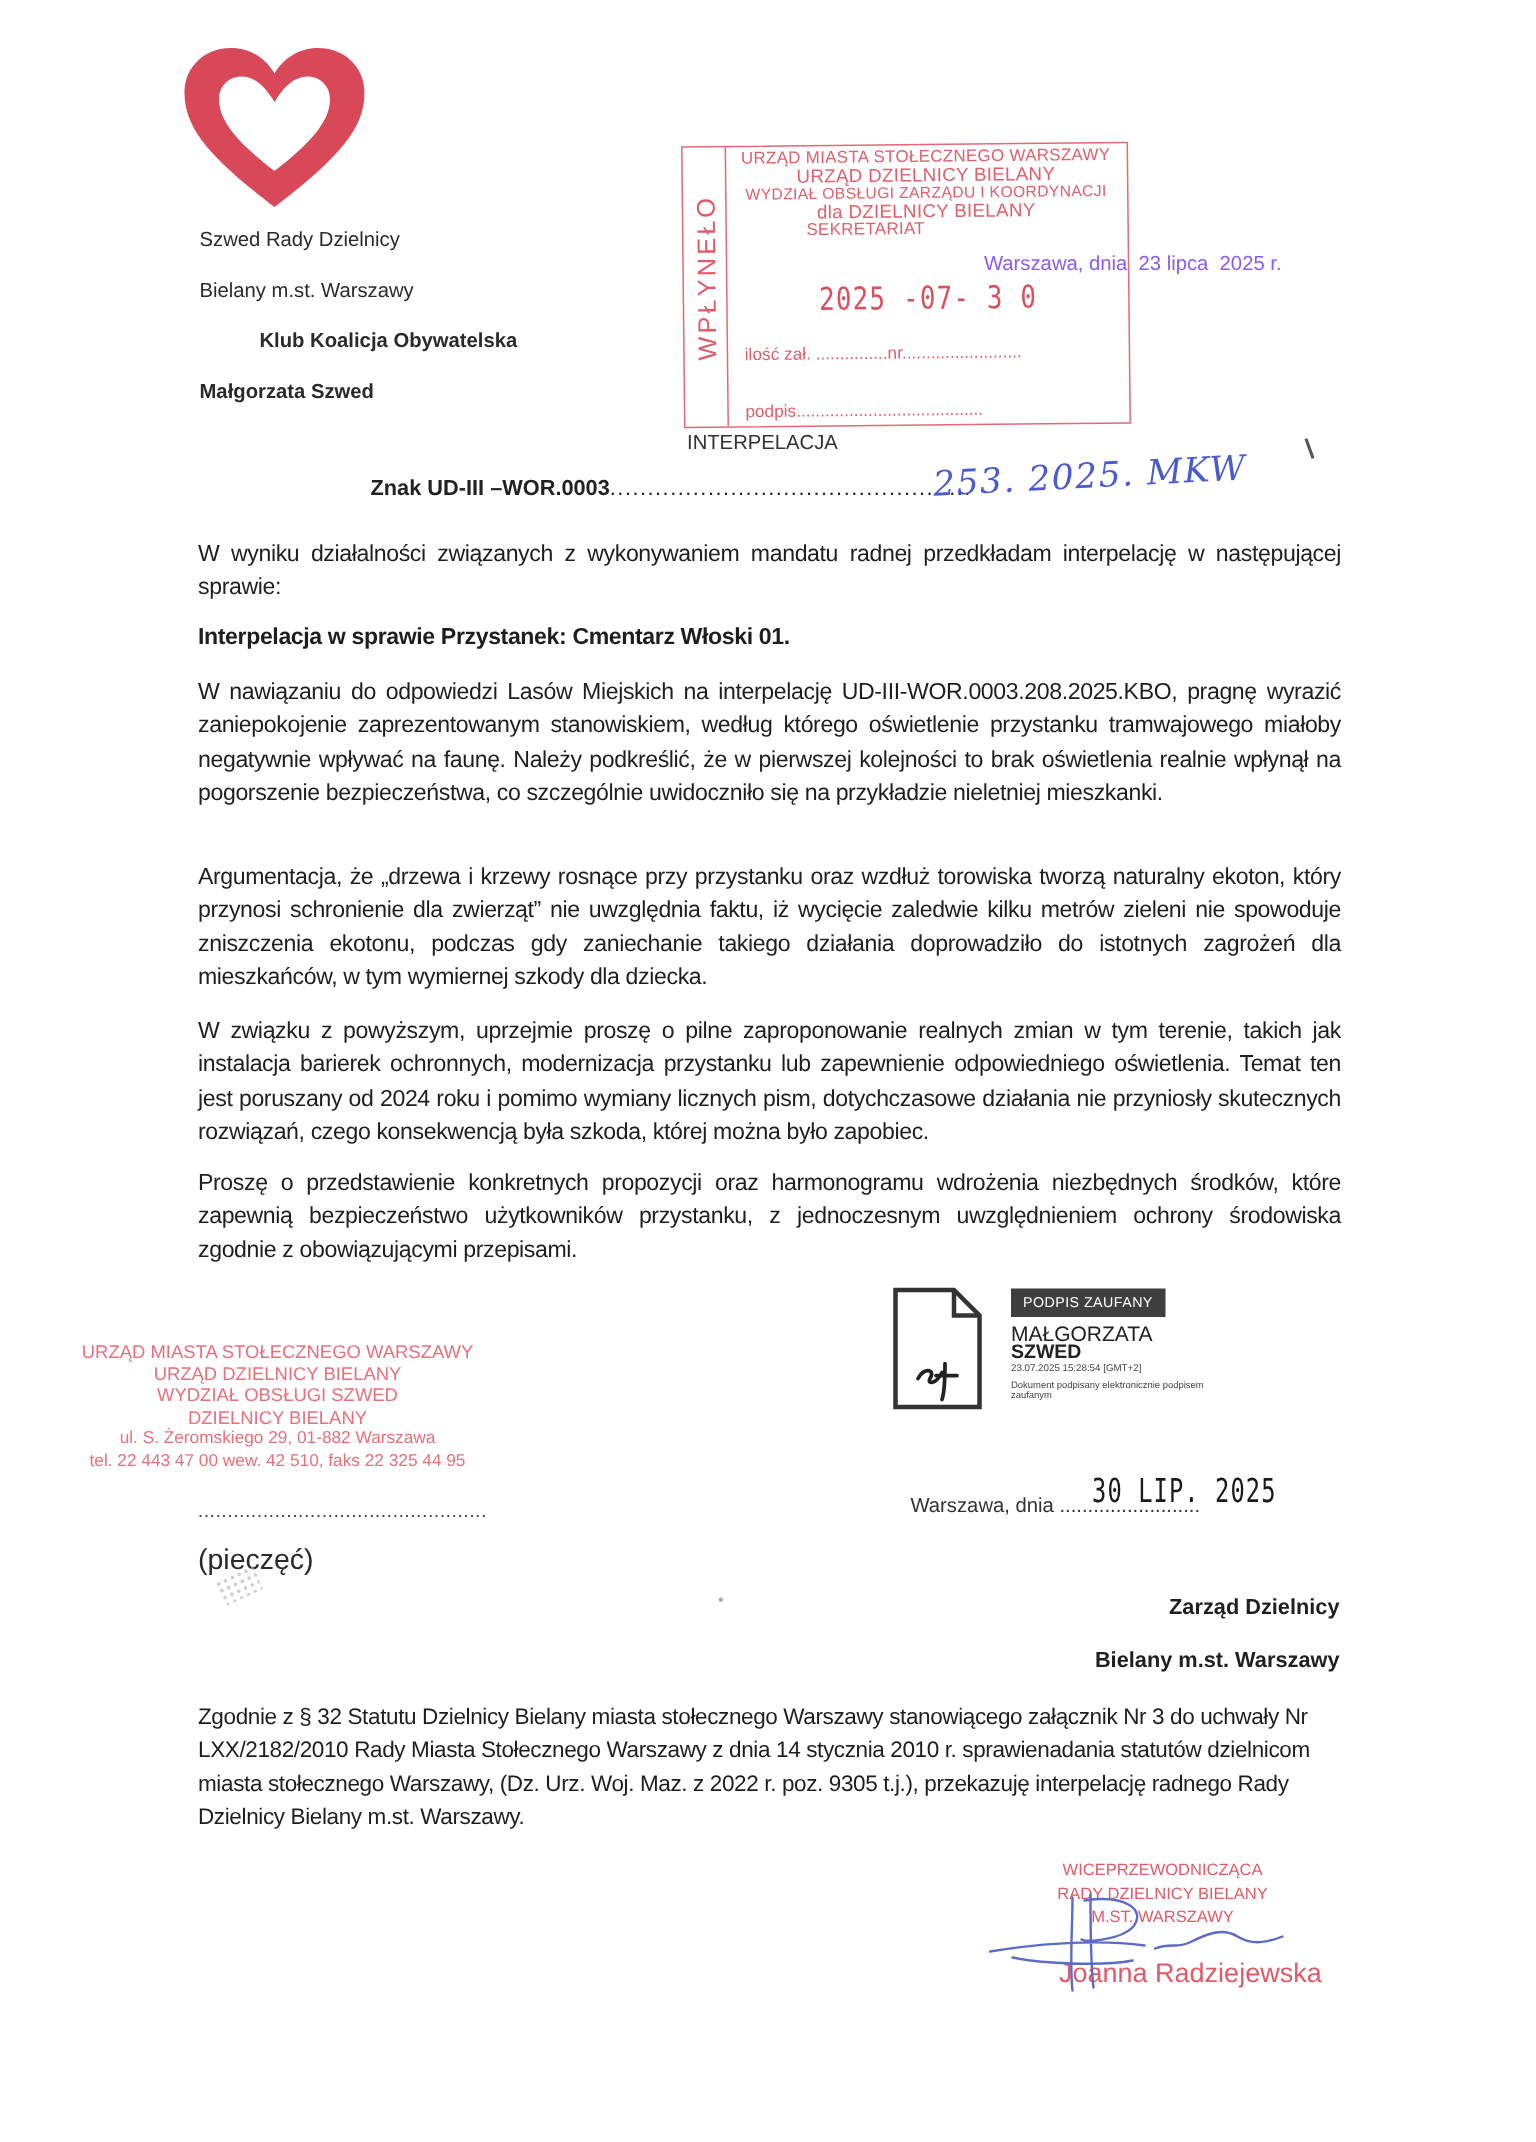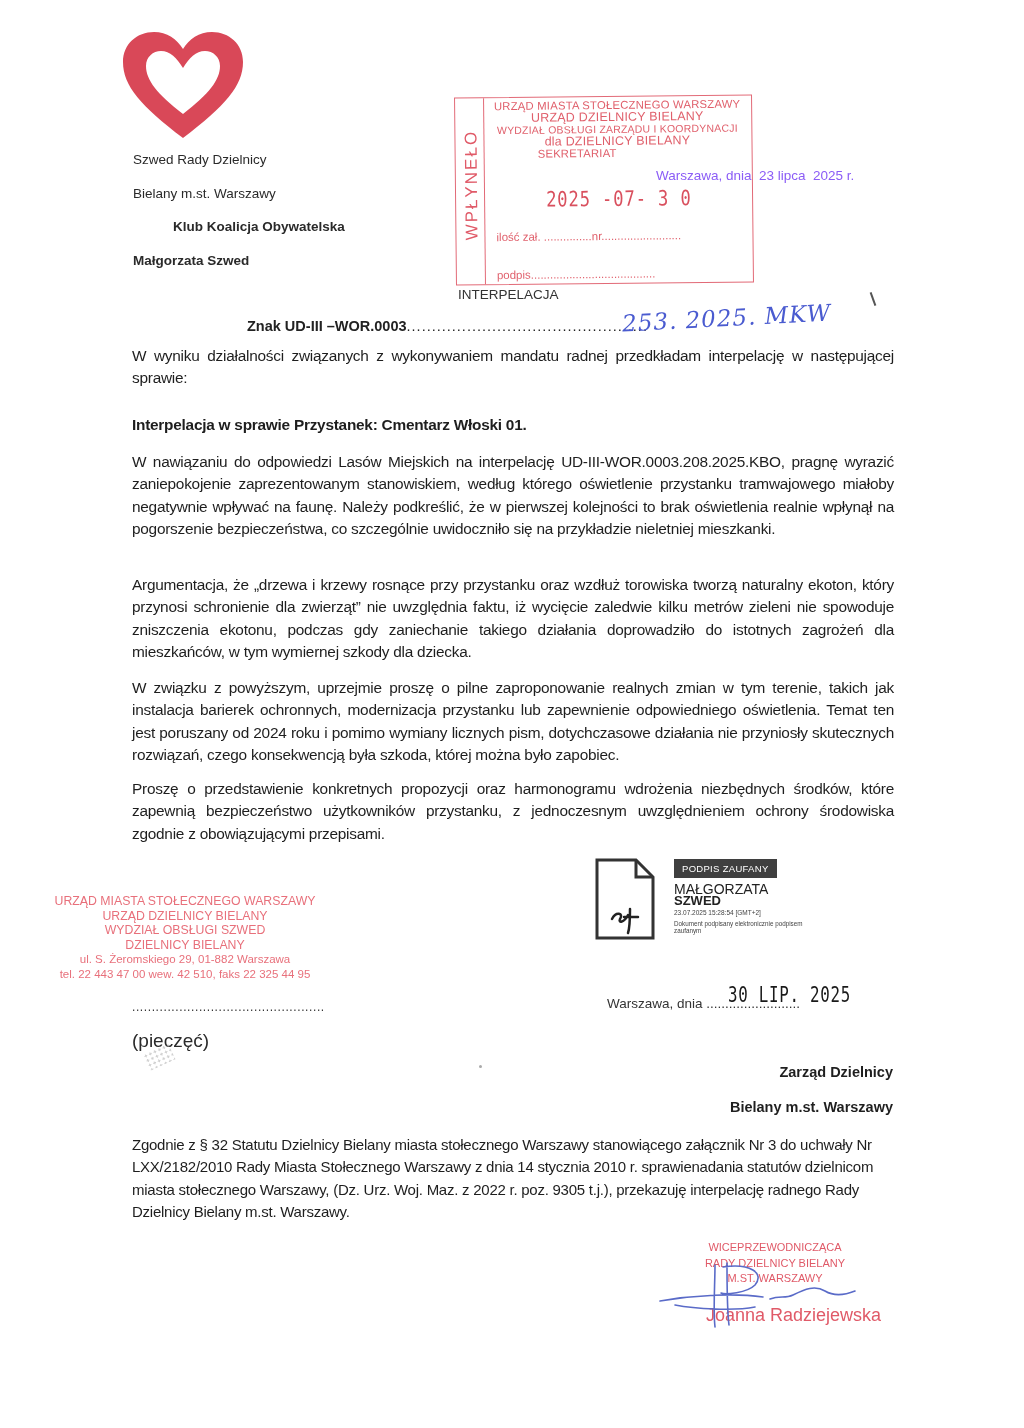--- a/index.html
+++ b/index.html
@@ -86,21 +86,21 @@
 
 <div class="abs date-top" style="white-space:pre;">Warszawa, dnia  23 lipca  2025 r.</div>
 
 <div class="abs interp">INTERPELACJA</div>
 <div class="abs znak">
   <span>Znak UD-III –WOR.0003</span><span class="dots">................................................</span>
 </div>
 <div class="abs hand-ref">253. 2025. MKW</div>
 <div class="abs" style="left:872px; top:292px; width:2px; height:14px; background:#555; transform:rotate(-20deg);"></div>
 
-<div class="para" style="top:345px;">W wyniku działalności związanych z wykonywaniem mandatu radnej przedkładam interpelację w następującej sprawie:</div>
+<div class="para" style="top:359px;">W wyniku działalności związanych z wykonywaniem mandatu radnej przedkładam interpelację w następującej sprawie:</div>
 <div class="para bold" style="top:414px;">Interpelacja w sprawie Przystanek: Cmentarz Włoski 01.</div>
 <div class="para" style="top:451px;">W nawiązaniu do odpowiedzi Lasów Miejskich na interpelację UD-III-WOR.0003.208.2025.KBO, pragnę wyrazić zaniepokojenie zaprezentowanym stanowiskiem, według którego oświetlenie przystanku tramwajowego miałoby negatywnie wpływać na faunę. Należy podkreślić, że w pierwszej kolejności to brak oświetlenia realnie wpłynął na pogorszenie bezpieczeństwa, co szczególnie uwidoczniło się na przykładzie nieletniej mieszkanki.</div>
 <div class="para" style="top:574px;">Argumentacja, że „drzewa i krzewy rosnące przy przystanku oraz wzdłuż torowiska tworzą naturalny ekoton, który przynosi schronienie dla zwierząt” nie uwzględnia faktu, iż wycięcie zaledwie kilku metrów zieleni nie spowoduje zniszczenia ekotonu, podczas gdy zaniechanie takiego działania doprowadziło do istotnych zagrożeń dla mieszkańców, w tym wymiernej szkody dla dziecka.</div>
 <div class="para" style="top:677px;">W związku z powyższym, uprzejmie proszę o pilne zaproponowanie realnych zmian w tym terenie, takich jak instalacja barierek ochronnych, modernizacja przystanku lub zapewnienie odpowiedniego oświetlenia. Temat ten jest poruszany od 2024 roku i pomimo wymiany licznych pism, dotychczasowe działania nie przyniosły skutecznych rozwiązań, czego konsekwencją była szkoda, której można było zapobiec.</div>
 <div class="para" style="top:778px;">Proszę o przedstawienie konkretnych propozycji oraz harmonogramu wdrożenia niezbędnych środków, które zapewnią bezpieczeństwo użytkowników przystanku, z jednoczesnym uwzględnieniem ochrony środowiska zgodnie z obowiązującymi przepisami.</div>
 
 <div class="abs sig-box">
   <svg class="sig-doc" viewBox="0 0 62 84">
     <path d="M3 3 H42 L59 20 V81 H3 Z" fill="#fff" stroke="#333" stroke-width="3"></path>
     <path d="M42 3 V20 H59" fill="none" stroke="#333" stroke-width="3"></path>

